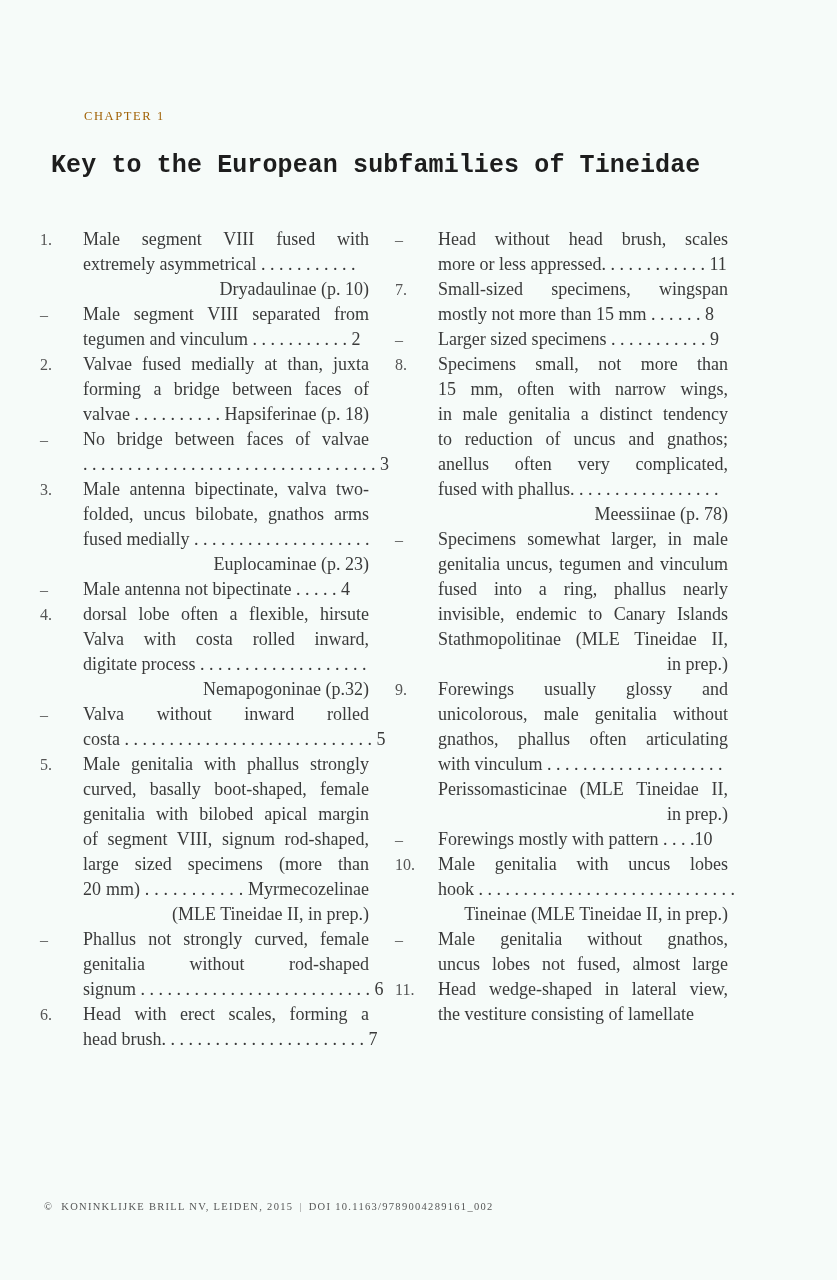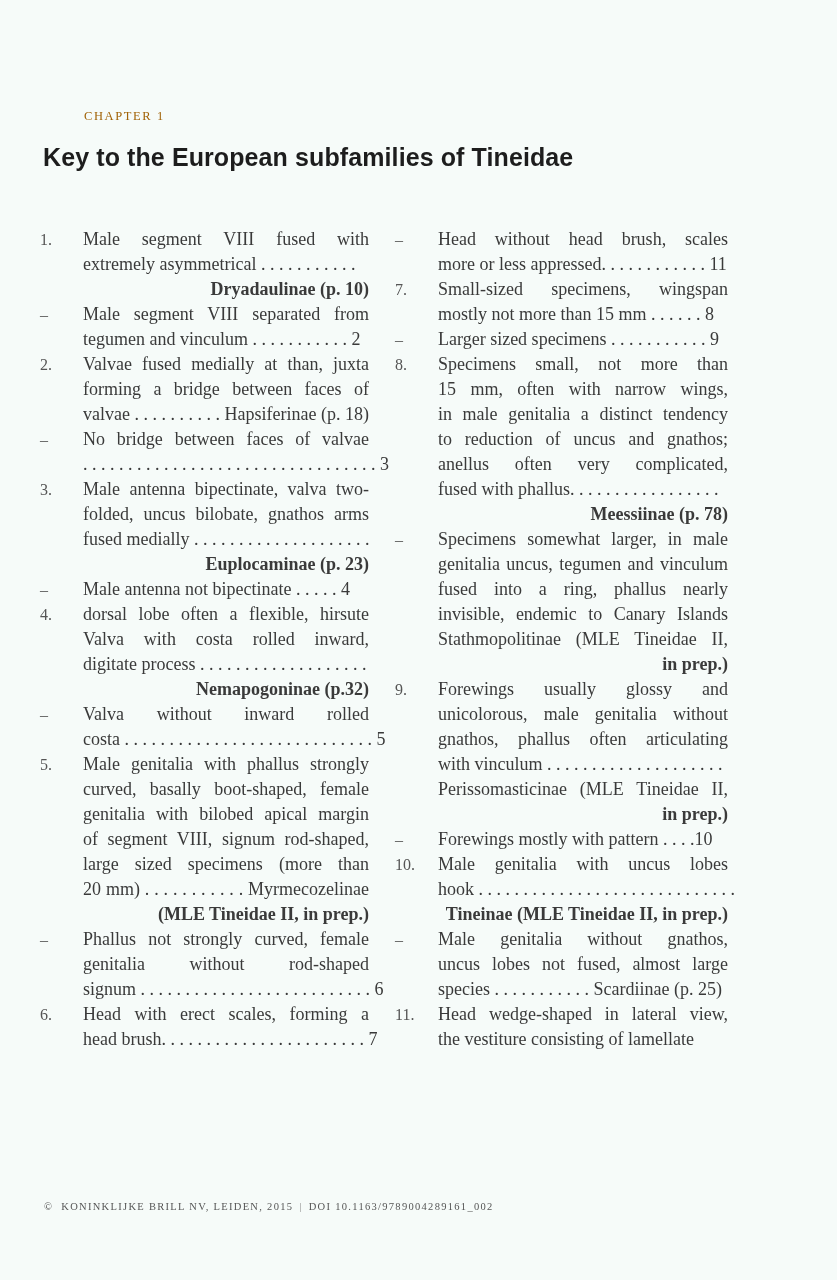--- a/index.html
+++ b/index.html
@@ -11,42 +11,42 @@
     font-family: "DejaVu Serif", "Liberation Serif", serif;
     color: #3a3a3a;
   }
   .chapter {
     position: absolute; left: 84px; top: 109px;
     font-family: "Liberation Serif", serif;
     font-size: 12.5px; letter-spacing: 1.6px; color: #a16207;
   }
   .title {
     position: absolute; left: 43px; top: 143px;
-    font-family: Liberation Sans, sans-serif;
+    font-family: Liberation Mono, monospace;
     font-weight: bold; font-size: 25px; color: #1d1d1d;
-    margin: 0; letter-spacing: 0.1px;
+    margin: 8px; letter-spacing: 0.1px;
   }
   .col { position: absolute; top: 227px; width: 329px; }
   .col.left { left: 40px; }
   .col.right { left: 395px; width: 333px; }
   .entry { position: relative; padding-left: 43px; }
   .num {
     position: absolute; left: 0; top: 0;
     font-family: "Liberation Serif", serif;
     font-size: 16px; line-height: 25px; color: #555;
   }
   .txt {
     font-family: "Liberation Serif", serif;
     font-size: 18px; line-height: 25px;
     text-align: justify; text-align-last: left;
     color: #3a3a3a; hyphens: none;
   }
   .line { display: block; text-align: justify; text-align-last: justify; white-space: nowrap; }
   .line.l { text-align-last: left; }
-  .line.r { text-align: right; text-align-last: right; font-weight: bold; }
+  .line.r { text-align: right; text-align-last: right; }
   .footer {
     position: absolute; left: 44px; top: 1201px;
     font-family: "Liberation Serif", serif;
     font-size: 10.5px; letter-spacing: 1.3px; color: #555;
     white-space: nowrap;
   }
   .footer .sep { margin: 0 6px; color: #888; }
   .footer .cr { margin-right: 8px; }
 </style>
 </head>
@@ -212,21 +212,20 @@
         <span class="line">Male genitalia with uncus lobes</span>
         <span class="line l">hook . . . . . . . . . . . . . . . . . . . . . . . . . . . . .</span>
         <span class="line r">Tineinae (MLE Tineidae II, in prep.)</span>
       </div>
     </div>
     <div class="entry">
       <span class="num">–</span>
       <div class="txt">
         <span class="line">Male genitalia without gnathos,</span>
         <span class="line">uncus lobes not fused, almost large</span>
-        <span class="line l">species . . . . . . . . . . . Scardiinae (p. 25)</span>
       </div>
     </div>
     <div class="entry">
       <span class="num">11.</span>
       <div class="txt">
         <span class="line">Head wedge-shaped in lateral view,</span>
         <span class="line l">the vestiture consisting of lamellate</span>
       </div>
     </div>
   </div>

